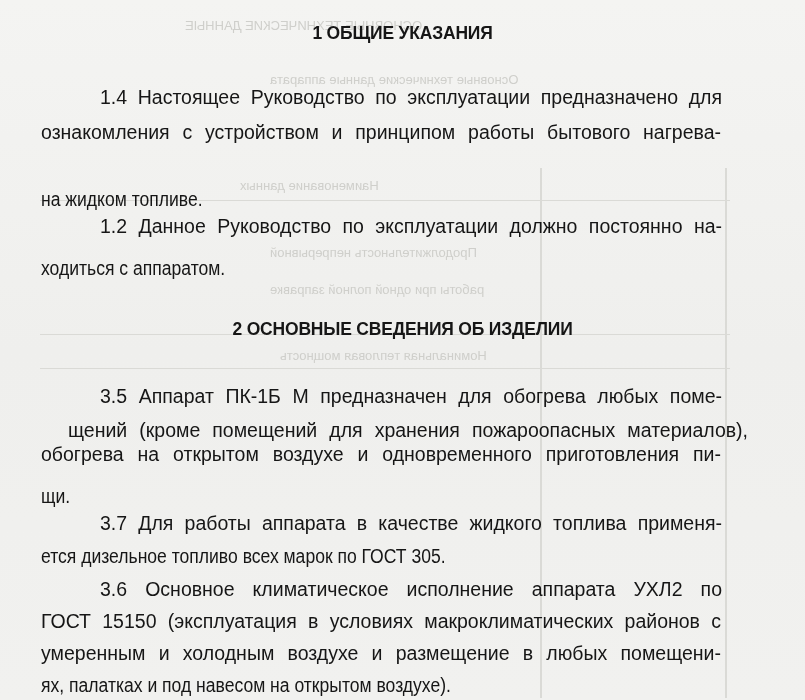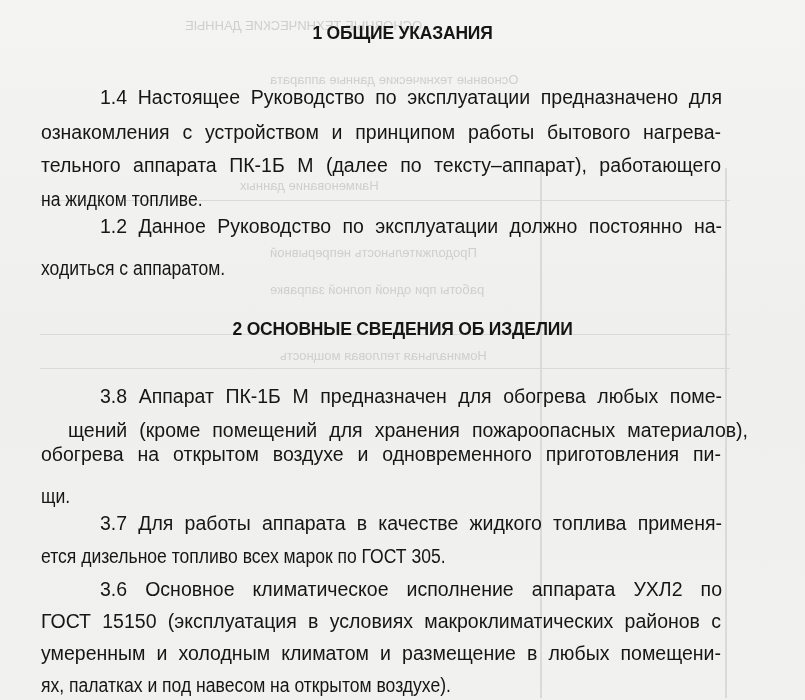--- a/index.html
+++ b/index.html
@@ -47,30 +47,29 @@
   <div class="ghost-text" style="left:270px;top:72px;">Основные технические данные аппарата</div>
   <div class="ghost-text" style="left:240px;top:178px;">Наименование данных</div>
   <div class="ghost-text" style="left:270px;top:245px;">Продолжительность непрерывной</div>
   <div class="ghost-text" style="left:270px;top:282px;">работы при одной полной заправке</div>
   <div class="ghost-text" style="left:280px;top:348px;">Номинальная тепловая мощность</div>
 
   <div class="heading" style="top:22px;">1  ОБЩИЕ УКАЗАНИЯ</div>
 
   <div class="line indent justify" style="top: 86px;">1.4 Настоящее Руководство по эксплуатации предназначено для</div>
   <div class="line justify" style="top: 121px;">ознакомления с устройством и принципом работы бытового нагрева-</div>
-  <div class="line justify" style="top: 154px;">тельного аппарата ПК-1Б М (далее по тексту–аппарат), работающего</div>
   <div class="line" style="top: 188px; transform: scaleX(0.9);">на жидком топливе.</div>
   <div class="line indent justify" style="top: 215px;">1.2 Данное Руководство по эксплуатации должно постоянно на-</div>
   <div class="line" style="top: 257px; transform: scaleX(0.9);">ходиться с аппаратом.</div>
 
   <div class="heading" style="top:318px;">2  ОСНОВНЫЕ СВЕДЕНИЯ ОБ ИЗДЕЛИИ</div>
 
-  <div class="line indent justify" style="top: 385px;">3.8 Аппарат ПК-1Б М предназначен для обогрева любых поме-</div>
+  <div class="line indent justify" style="top: 385px;">3.5 Аппарат ПК-1Б М предназначен для обогрева любых поме-</div>
   <div class="line justify" style="top: 419px; margin-left: 27px;">щений (кроме помещений для хранения пожароопасных материалов),</div>
   <div class="line justify" style="top: 443px;">обогрева на открытом воздухе и одновременного приготовления пи-</div>
   <div class="line" style="top: 485px; transform: scaleX(0.9);">щи.</div>
   <div class="line indent justify" style="top: 512px;">3.7 Для работы аппарата в качестве жидкого топлива применя-</div>
   <div class="line" style="top: 545px; transform: scaleX(0.9);">ется дизельное топливо всех марок по ГОСТ 305.</div>
   <div class="line indent justify" style="top: 578px;">3.6 Основное климатическое исполнение аппарата УХЛ2 по</div>
   <div class="line justify" style="top: 610px;">ГОСТ 15150 (эксплуатация в условиях макроклиматических районов с</div>
-  <div class="line justify" style="top: 642px;">умеренным и холодным климатом и размещение в любых помещени-</div>
+  <div class="line justify" style="top: 642px;">умеренным и холодным воздухе и размещение в любых помещени-</div>
   <div class="line" style="top: 674px; transform: scaleX(0.9);">ях, палатках и под навесом на открытом воздухе).</div>
 </div>
 
 </body></html>

